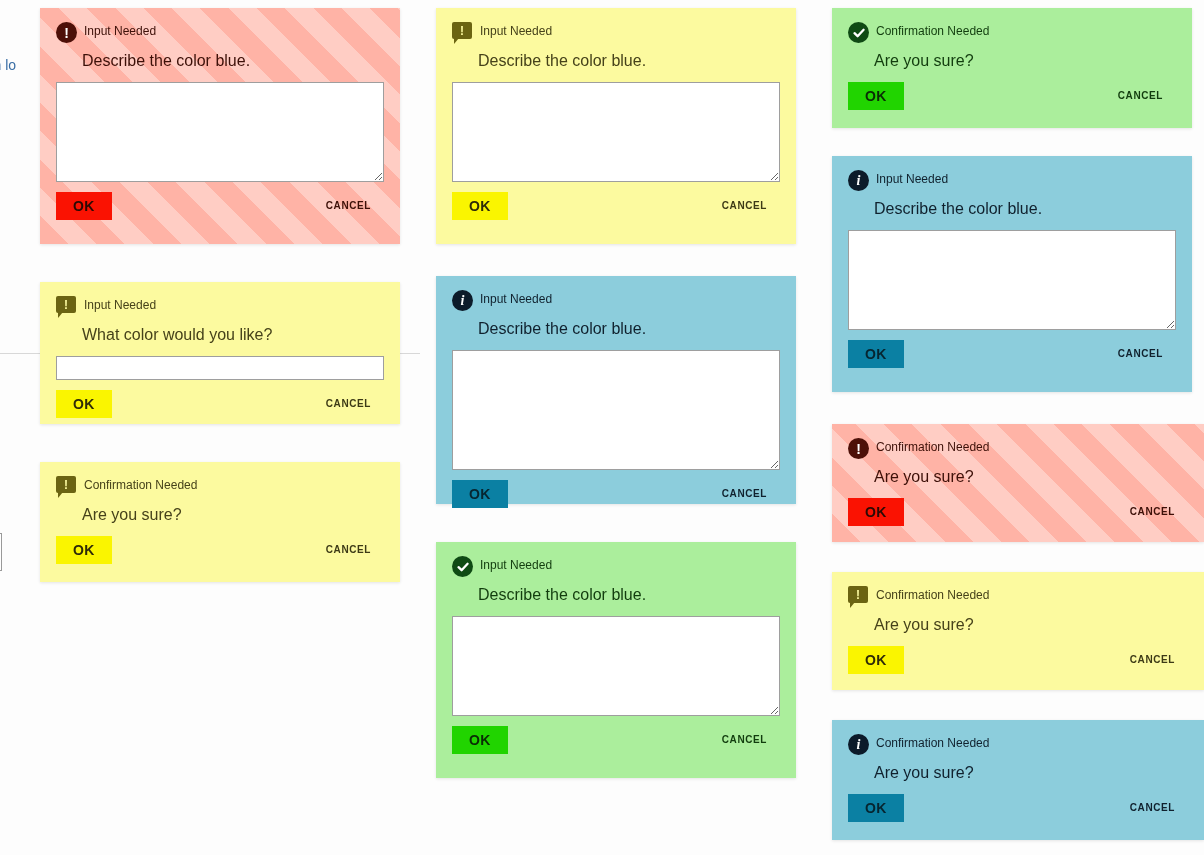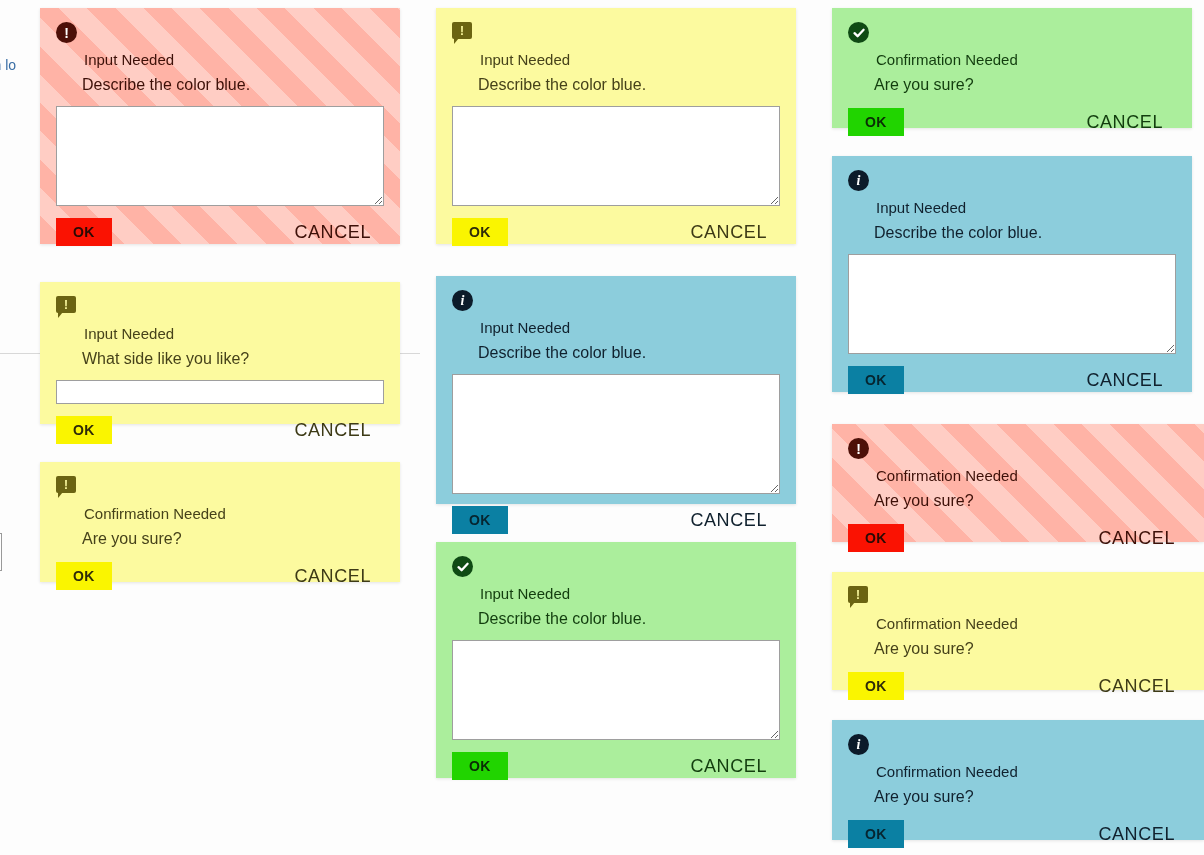--- a/index.html
+++ b/index.html
@@ -49,21 +49,21 @@
       #ffcdc4 20px, #ffcdc4 40px
     );
   }
 
   
   .dlg-head {
     display:flex; align-items:flex-start; gap:6px;
     margin-bottom:8px; min-height:22px;
   }
   .dlg-title {
-    font-size:15px; line-height:17px; padding-top:1px;margin-top:28px;
+    font-size:12px; line-height:17px; padding-top:1px;
   }
 
   
   .icon { width:22px; height:22px; flex:0 0 22px; position:relative; }
 
   .icon-circle {
     width:21px; height:21px; border-radius:50%;
     display:flex; align-items:center; justify-content:center;
     font-weight:bold; color:#fff;
   }
@@ -109,21 +109,21 @@
   }
   .btn-ok {
     border:none; cursor:pointer;
     font-family:"Liberation Sans", sans-serif;
     font-weight:bold; font-size:14px; letter-spacing:0.4px;
     padding:7px 17px; line-height:1;
   }
   .btn-cancel {
     background:transparent; border:none; cursor:pointer;
     font-family:"Liberation Sans", sans-serif;
-    font-weight:normal; font-size:18px; letter-spacing:0.6px;
+    font-weight:bold; font-size:10px; letter-spacing:0.6px;
     padding:7px 13px; line-height:1;
   }
 
   
   .skin-red   .dlg-title, .skin-red   .dlg-msg { color:#3d1008; }
   .skin-red   .btn-ok     { background:#fa1202; color:#2a0a04; }
   .skin-red   .btn-cancel { color:#3d1008; }
 
   .skin-yellow .dlg-title, .skin-yellow .dlg-msg { color:#46421a; }
   .skin-yellow .btn-ok     { background:#faf500; color:#2e2b08; }
@@ -163,21 +163,21 @@
           <button class="btn-cancel">CANCEL</button>
         </div>
       </div>
       <div class="dlg skin-yellow" style="left: 40px; top: 282px; width: 360px; height: 142px;">
         <div class="dlg-head">
           <span class="icon">
             <span class="ic-bubble">!</span>
           </span>
           <div class="dlg-title">Input Needed</div>
         </div>
-        <div class="dlg-msg">What side like you like?</div>
+        <div class="dlg-msg">What color would you like?</div>
         <input type="text" class="dlg-field" value="" style="height: 24px;">
         <div class="dlg-foot">
           <button class="btn-ok">OK</button>
           <button class="btn-cancel">CANCEL</button>
         </div>
       </div>
       <div class="dlg skin-yellow" style="left: 40px; top: 462px; width: 360px; height: 120px;">
         <div class="dlg-head">
           <span class="icon">
             <span class="ic-bubble">!</span>

